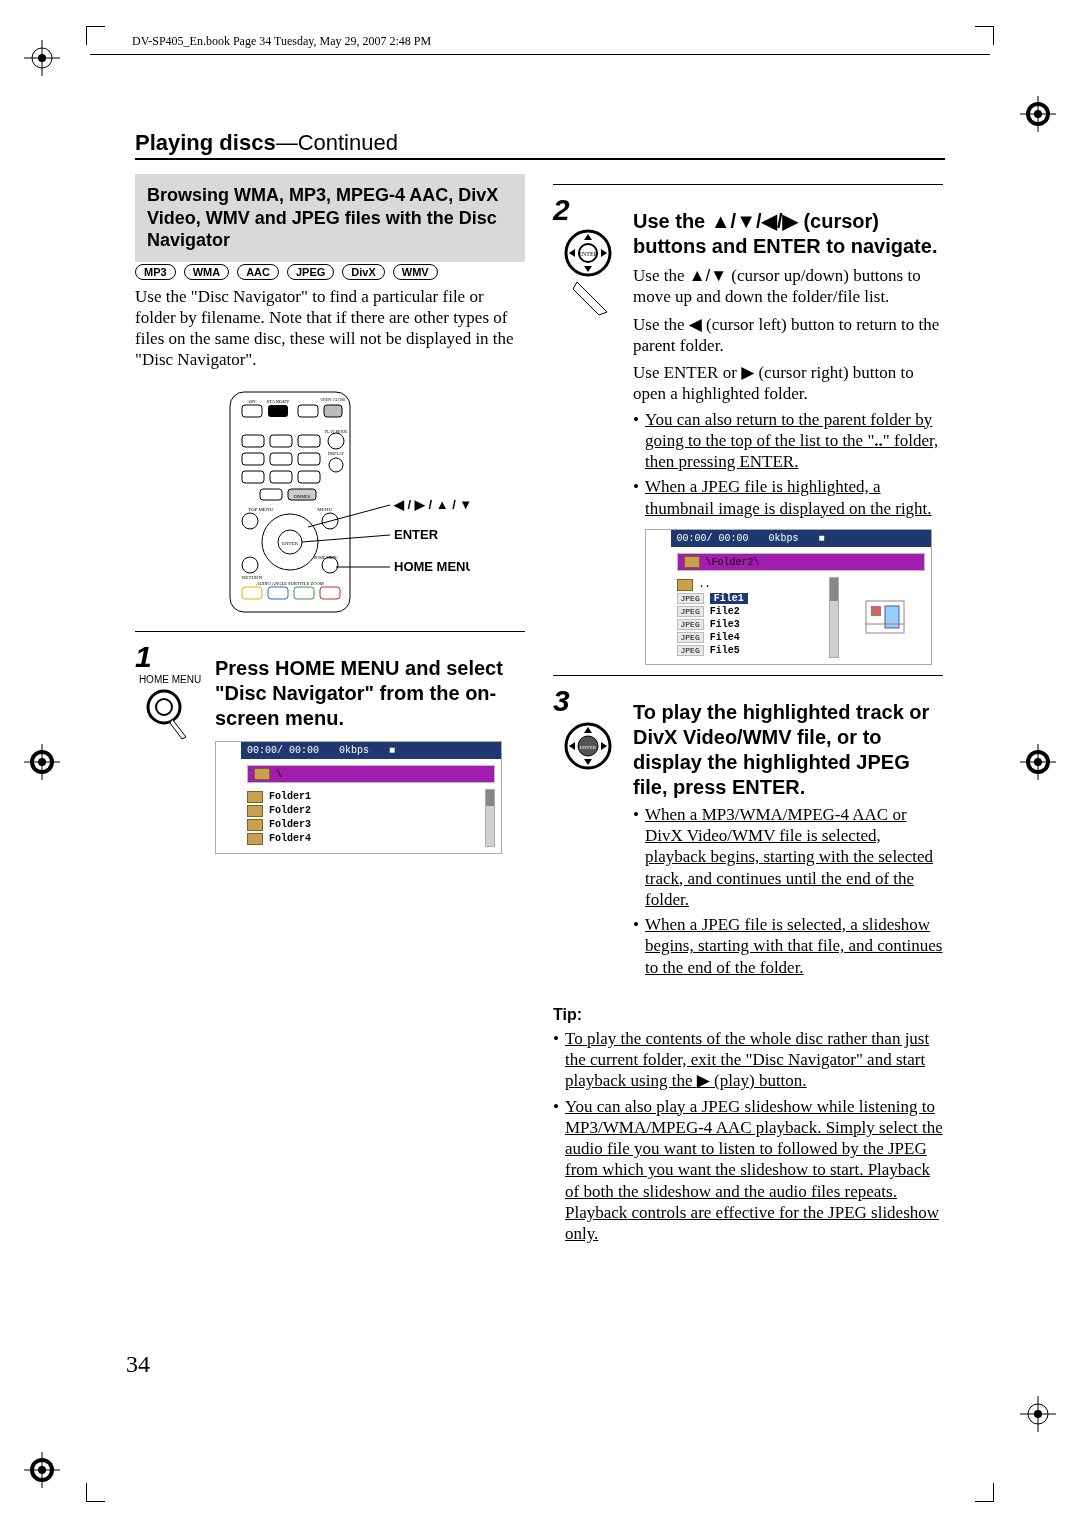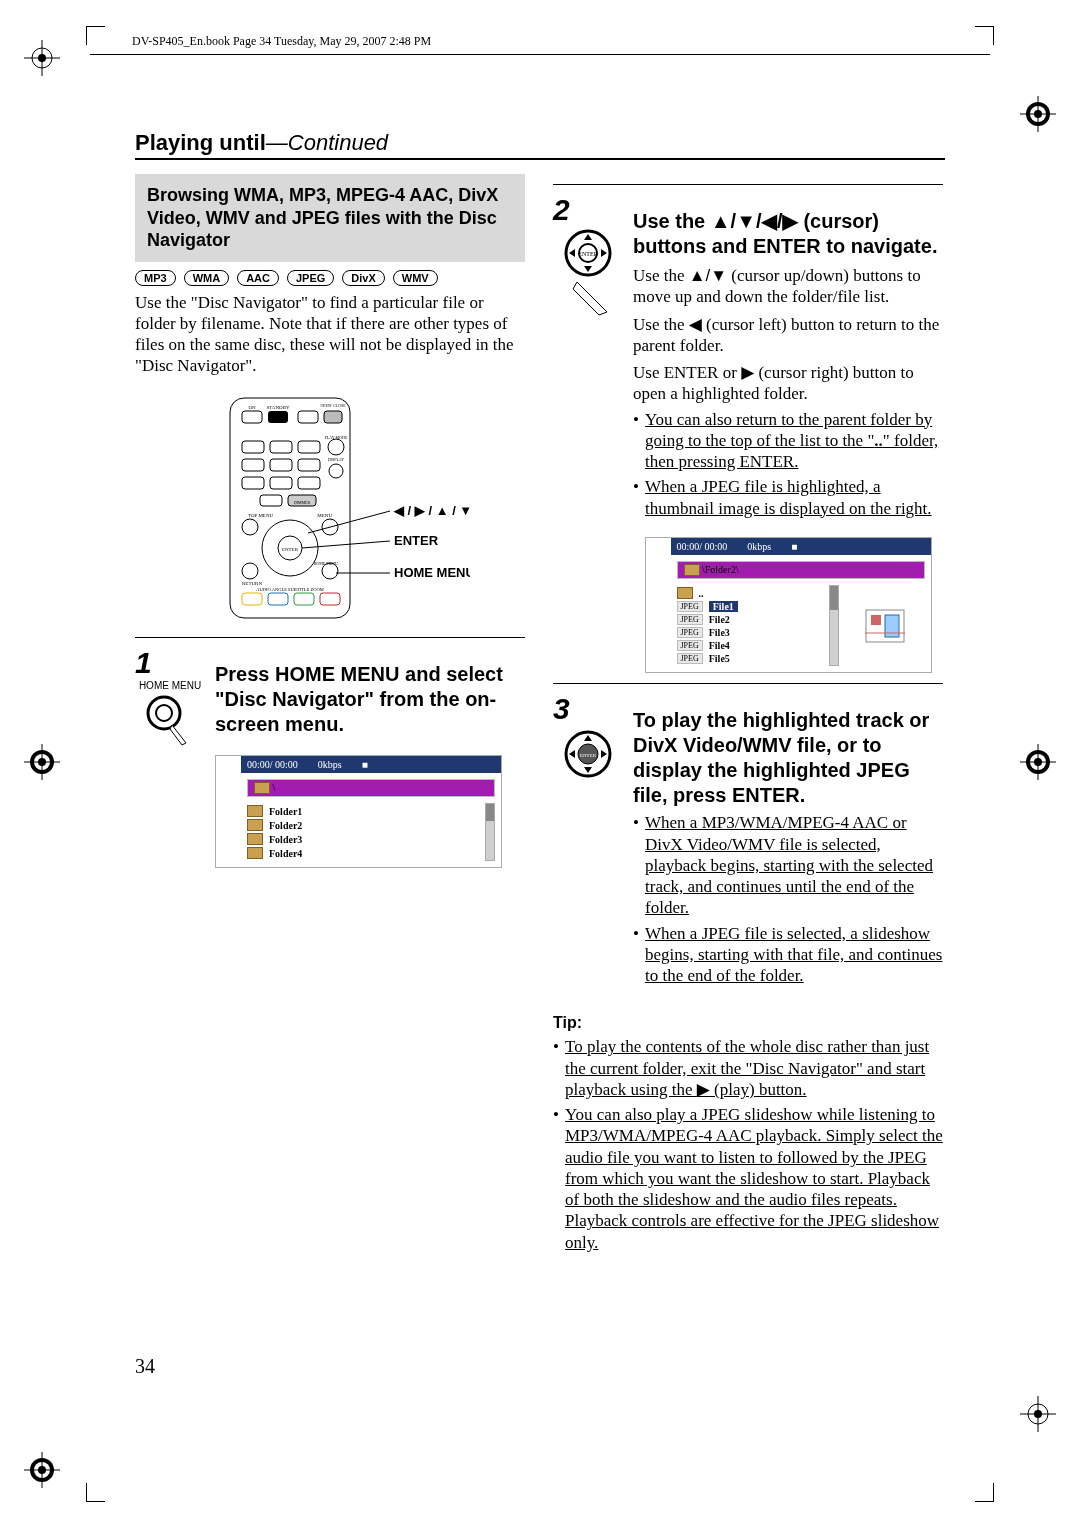--- a/index.html
+++ b/index.html
@@ -16,33 +16,33 @@
     position: absolute;
     left: 135px;
     top: 130px;
     width: 810px;
   }
   .section-title {
     font-size: 22px;
     font-family: Arial, sans-serif;
   }
   .section-title .b { font-weight: bold; }
-  .section-title .i { font-style: italic; }
+  .section-title .i { }
   .rule { border-bottom: 2px solid #000; margin-top: 2px; margin-bottom: 14px; }
   .columns { display: flex; gap: 28px; }
   .col { width: 390px; }
   .boxhead {
     background: #d9d9d9;
     padding: 10px 12px;
     font-family: Arial, sans-serif;
     font-weight: bold;
     font-size: 18px;
     line-height: 1.25;
   }
-  .badges { margin-top: 6px; }
+  .badges { }
   .badge {
     display: inline-block;
     border: 1px solid #000;
     border-radius: 10px;
     font-family: Arial, sans-serif;
     font-weight: bold;
     font-size: 11px;
     padding: 1px 8px;
     margin-right: 4px;
   }
@@ -56,23 +56,23 @@
     font-weight: bold;
     font-style: italic;
     font-size: 30px;
     width: 40px;
   }
   .step-ico { width: 70px; text-align: center; }
   .step-body { flex: 1; font-size: 16px; }
   .step-head { font-family: Arial, sans-serif; font-weight: bold; font-size: 20px; line-height: 1.25; margin-top: 16px; }
   .navpanel {
     width: 260px;
-    margin-top: 18px;
+    margin-top: 10px;
     border: 1px solid #aaa;
-    font-family: Liberation Serif, serif;
+    font-family: Liberation Mono, monospace;
     font-size: 10px;
     padding-left: 25px;
   }
   .navpanel .bar {
     background: #203870;
     color: #fff;
     padding: 3px 6px;
     display: flex;
     gap: 20px;
   }
@@ -94,23 +94,23 @@
   .navpanel .sel { background: #203870; color: #fff; padding: 0 4px; }
   .navpanel .sbar { width: 8px; background: #cfcfcf; border: 1px solid #aaa; position: relative; }
   .navpanel .sbar::before { content: ""; position: absolute; top: 0; left: 0; right: 0; height: 30%; background: #888; }
   .thumb { width: 80px; display: flex; align-items: center; justify-content: center; }
   .ul { margin: 4px 0 0 0; padding: 0; list-style: none; text-decoration: underline; }
   .ul li { position: relative; padding-left: 12px; margin-bottom: 4px; }
   .ul li::before { content: "•"; position: absolute; left: 0; }
   .tiphead { font-family: Arial, sans-serif; font-weight: bold; font-size: 16px; margin-top: 24px; }
   .pagefoot {
     position: absolute;
-    left: 135px;
+    left: 126px;
     bottom: 150px;
-    font-size: 20px;
+    font-size: 24px;
   }
   .header-line {
     position: absolute;
     top: 54px;
     left: 90px;
     right: 90px;
     border-top: 1px solid #000;
   }
   .header-text {
     position: absolute;
@@ -183,21 +183,21 @@
     </svg></div>
 <div class="reg br"><svg viewBox="0 0 36 36">
       <circle cx="18" cy="18" r="10" fill="none" stroke="#000"></circle>
       <line x1="0" y1="18" x2="36" y2="18" stroke="#000"></line>
       <line x1="18" y1="0" x2="18" y2="36" stroke="#000"></line>
       <circle cx="18" cy="18" r="4" fill="#000"></circle>
     </svg></div>
 
 <div class="page">
   <div class="section-title">
-    <span class="b">Playing until</span><span class="i">—Continued</span>
+    <span class="b">Playing discs</span><span class="i">—Continued</span>
   </div>
   <div class="rule"></div>
 
   <div class="columns">
 
     <div class="col">
       <div class="boxhead">Browsing WMA, MP3, MPEG-4 AAC, DivX Video, WMV and JPEG files with the Disc Navigator</div>
       <div class="badges">
         <span class="badge">MP3</span>
         <span class="badge">WMA</span>

